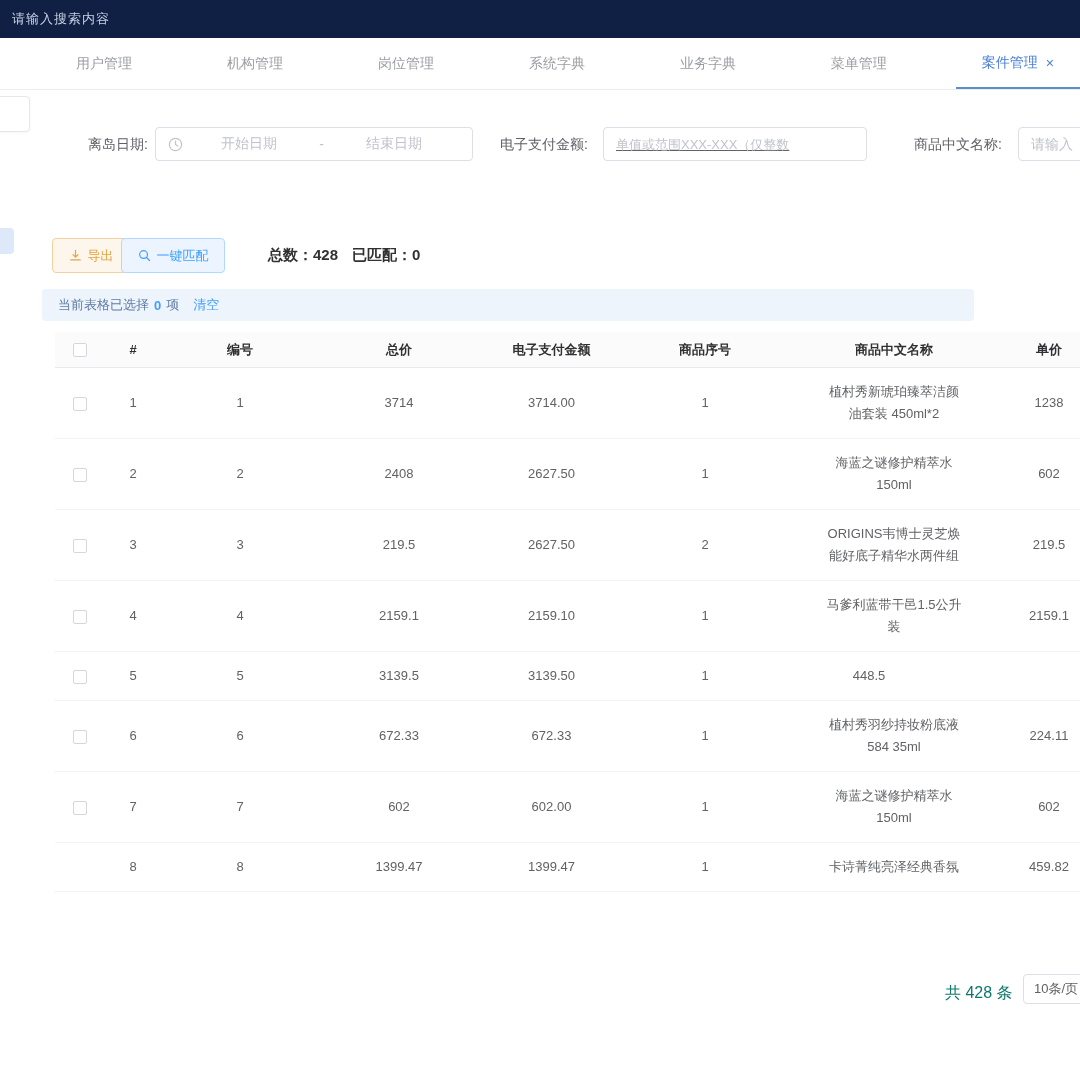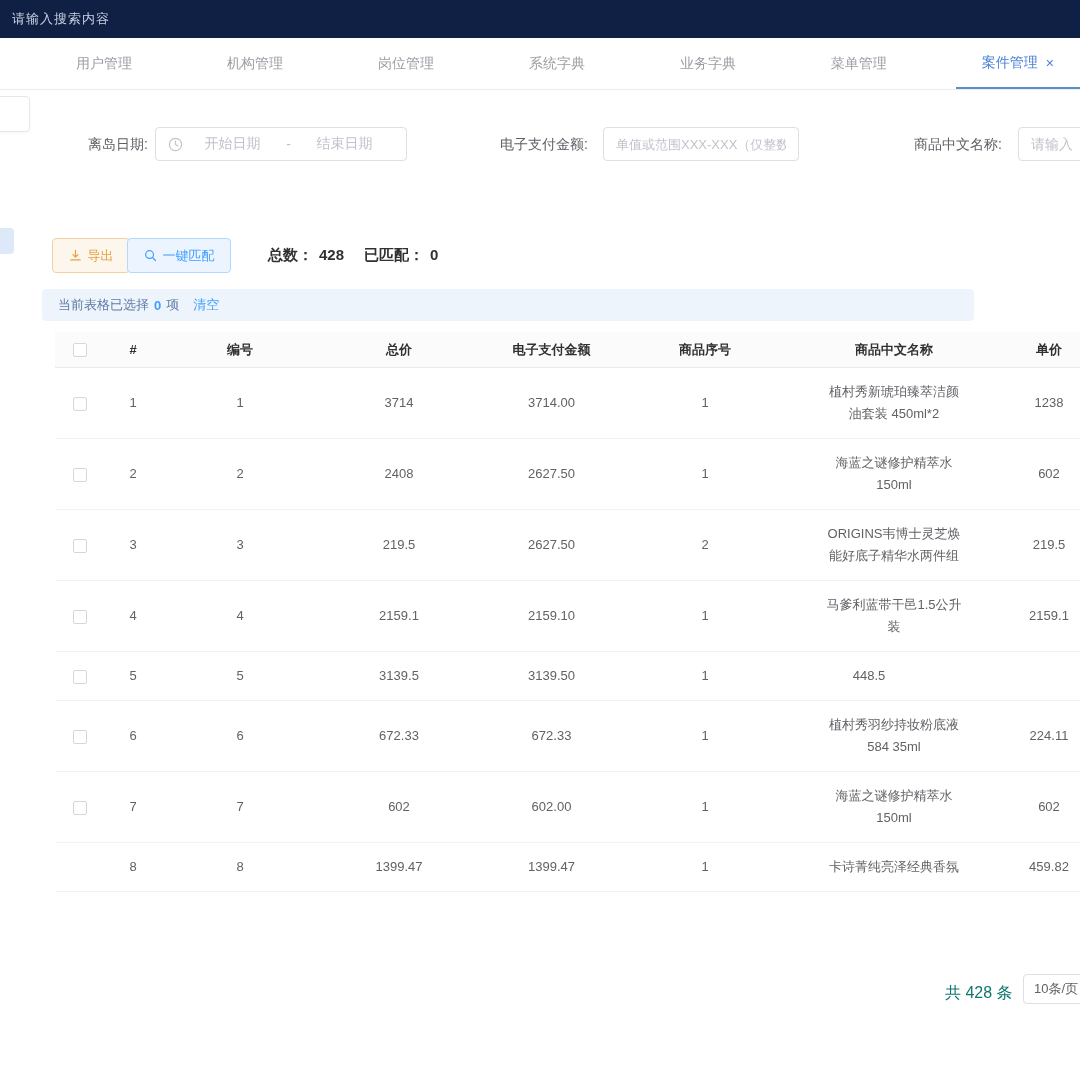--- a/index.html
+++ b/index.html
@@ -20,38 +20,38 @@
   .tab-close { font-size:14px; color:#4a80d4; line-height:1; }
   
   .left-card { position:absolute; left:-12px; top:96px; width:42px; height:36px; background:#fff;
                border:1px solid #e4e8ee; border-radius:4px; box-shadow:0 1px 3px rgba(0,0,0,.04); }
   .left-strip { position:absolute; left:0; top:228px; width:14px; height:26px; background:#dde9f9; border-radius:0 4px 4px 0; }
   
   .filter-label { position:absolute; font-size:14px; color:#5d6066; top:136px; white-space:nowrap; }
   .lbl-date { left:88px; }
   .lbl-amount { left:500px; }
   .lbl-product { left:914px; }
-  .daterange { position:absolute; left:155px; top:127px; width:252px; height:34px; border:1px solid #dcdfe6;
+  .daterange { position:absolute; left:155px; top:127px; width:318px; height:34px; border:1px solid #dcdfe6;
                border-radius:4px; background:#fff; display:flex; align-items:center; padding:0 12px; cursor:text; }
   .daterange .ph { color:#bfc3cb; font-size:14px; flex:1; text-align:center; }
   .daterange .sep { color:#bfc3cb; font-size:14px; padding:0 4px; }
   .clock { width:15px; height:15px; flex:0 0 15px; }
   .fld { position:absolute; height:34px; border:1px solid #dcdfe6; border-radius:4px; background:#fff;
          font-size:13px; color:#606266; padding:0 12px; outline:none;
          font-family:"Liberation Sans","DejaVu Sans",sans-serif; }
   .fld::placeholder { color:#bfc3cb; }
-  .fld-amount { left:603px; top:127px; width:196px; }
+  .fld-amount { left:603px; top:127px; width:264px;text-decoration:underline; }
   .fld-product { left:1018px; top:127px; width:120px; font-size:14px; }
   
   .btn { position:absolute; top:238px; height:35px; border-radius:4px; display:flex; align-items:center;
          justify-content:center; gap:6px; font-size:13px; cursor:pointer; }
   .btn-export { left:52px; width:78px; background:#fdf6ec; border:1px solid #f3d19e; color:#e6a23c; }
-  .btn-match  { left:127px; width:104px; background:#ecf5ff; border:1px solid #b3d8ff; color:#409eff; }
+  .btn-match  { left:121px; width:104px; background:#ecf5ff; border:1px solid #b3d8ff; color:#409eff; }
   .btn svg { display:block; }
-  .stats { position:absolute; left:268px; top:246px; font-size:15px; font-weight:700; color:#303133; display:flex; gap:6px; }
+  .stats { position:absolute; left:268px; top:246px; font-size:15px; font-weight:700; color:#303133; display:flex; }
   .stats .num { margin-right:14px; }
   
   .sel-bar { position:absolute; left:42px; top:289px; width:932px; height:32px; background:#edf4fb;
              border-radius:4px; display:flex; align-items:center; padding:0 16px; font-size:13px; color:#5f7ba6; }
   .sel-count { color:#409eff; font-weight:700; margin:0 5px; }
   .sel-item-word { margin-right:14px; }
   .sel-clear { color:#409eff; cursor:pointer; }
   
   .table { position:absolute; left:55px; top:332px; width:1041px; height:570px; overflow:hidden; background:#fff; }
   .trow { display:flex; align-items:center; border-bottom:1px solid #f1f3f6; }

